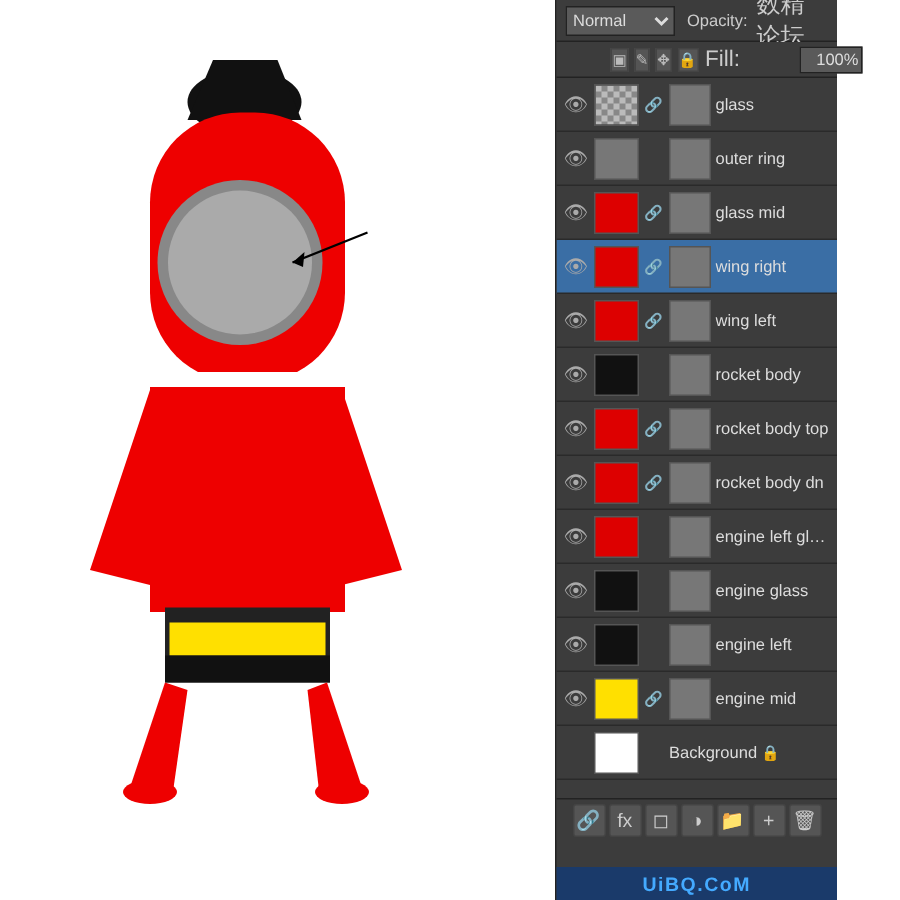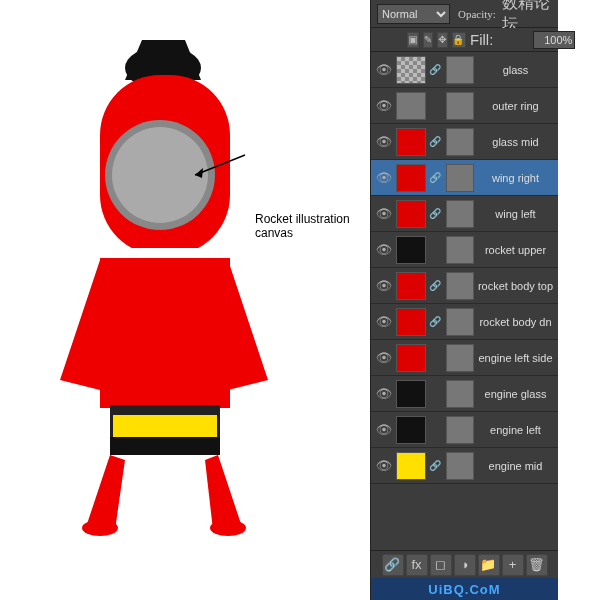--- a/index.html
+++ b/index.html
@@ -59,21 +59,20 @@
       border: 1px solid #222;
       font-size: 11px;
       height: 20px;
       width: 90px;
     }
 
     .opacity-label {
       color: #ccc;
       font-size: 11px;
       margin-left: 4px;
-      font-family: Liberation Serif, serif;
     }
 
     
     #lock-row {
       height: 24px;
       background: #3c3c3c;
       display: flex;
       align-items: center;
       padding: 0 6px;
       gap: 4px;
@@ -159,21 +158,20 @@
       flex-shrink: 0;
     }
 
     .layer-name {
       flex: 1;
       color: #ddd;
       font-size: 11px;
       white-space: nowrap;
       overflow: hidden;
       text-overflow: ellipsis;
-      text-align: center;
     }
 
     
     #panel-bottom {
       height: 28px;
       background: #3c3c3c;
       border-top: 1px solid #222;
       display: flex;
       align-items: center;
       justify-content: center;
@@ -181,20 +179,21 @@
       padding: 0 4px;
     }
 
     .watermark {
       height: 22px;
       background: #1a3a6a;
       width: 100%;
       display: flex;
       align-items: center;
       justify-content: center;
+      margin-top: 18px;
     }
 
     .watermark-text {
       color: #4af;
       font-size: 13px;
       font-weight: bold;
       letter-spacing: 1px;
     }
 
     .panel-btn {
@@ -245,21 +244,20 @@
 
     <ellipse cx="100" cy="528" rx="18" ry="8" fill="#e00"></ellipse>
     <ellipse cx="228" cy="528" rx="18" ry="8" fill="#e00"></ellipse>
 
     <line x1="245" y1="155" x2="195" y2="175" stroke="#000" stroke-width="1.5"></line>
     <polygon points="195,175 203,168 202,178" fill="#000"></polygon>
 
     <text x="248" y="158" font-size="10" fill="#000" font-family="Arial"></text>
   </svg>
 
-  <div style="position:absolute; top:212px; left:255px; font-size:12px; color:#000;">Rocket illustration canvas</div>
 </div>
 
 <div id="layers-panel">
 
   <div id="panel-top">
     <select class="blend-mode-select" id="blend-mode-select">
     <option value="Normal">Normal</option><option value="Dissolve">Dissolve</option><option value="Multiply">Multiply</option><option value="Screen">Screen</option><option value="Overlay">Overlay</option><option value="Soft Light">Soft Light</option><option value="Hard Light">Hard Light</option><option value="Darken">Darken</option><option value="Lighten">Lighten</option></select>
     <span class="opacity-label">Opacity:</span>
     <div style="display:flex;align-items:center;gap:2px; margin-left:2px;">
       <span style="color:#ccc;font-size:16px;">数精论坛</span>
@@ -311,42 +309,42 @@
         <div style="width: 30px; height: 28px; border: 1px solid rgb(85, 85, 85); flex-shrink: 0; position: relative; overflow: hidden; background: rgb(221, 0, 0);"></div>
         <div style="width: 14px; height: 14px; display: flex; align-items: center; justify-content: center; color: rgb(136, 136, 136); font-size: 10px; flex-shrink: 0;">🔗</div>
         <div style="width: 28px; height: 28px; border: 1px solid rgb(85, 85, 85); flex-shrink: 0; position: relative; overflow: hidden; background: rgb(119, 119, 119);"></div>
         <div class="layer-name">wing left</div>
       </div>
       <div class="layer-row">
         <div class="eye-icon" style="opacity: 1;">👁</div>
         <div style="width: 30px; height: 28px; border: 1px solid rgb(85, 85, 85); flex-shrink: 0; position: relative; overflow: hidden; background: rgb(17, 17, 17);"></div>
         <div style="width: 14px; height: 14px; display: flex; align-items: center; justify-content: center; color: rgb(136, 136, 136); font-size: 10px; flex-shrink: 0;"></div>
         <div style="width: 28px; height: 28px; border: 1px solid rgb(85, 85, 85); flex-shrink: 0; position: relative; overflow: hidden; background: rgb(119, 119, 119);"></div>
-        <div class="layer-name">rocket upper</div>
+        <div class="layer-name">rocket body</div>
       </div>
       <div class="layer-row">
         <div class="eye-icon" style="opacity: 1;">👁</div>
         <div style="width: 30px; height: 28px; border: 1px solid rgb(85, 85, 85); flex-shrink: 0; position: relative; overflow: hidden; background: rgb(221, 0, 0);"></div>
         <div style="width: 14px; height: 14px; display: flex; align-items: center; justify-content: center; color: rgb(136, 136, 136); font-size: 10px; flex-shrink: 0;">🔗</div>
         <div style="width: 28px; height: 28px; border: 1px solid rgb(85, 85, 85); flex-shrink: 0; position: relative; overflow: hidden; background: rgb(119, 119, 119);"></div>
         <div class="layer-name">rocket body top</div>
       </div>
       <div class="layer-row">
         <div class="eye-icon" style="opacity: 1;">👁</div>
         <div style="width: 30px; height: 28px; border: 1px solid rgb(85, 85, 85); flex-shrink: 0; position: relative; overflow: hidden; background: rgb(221, 0, 0);"></div>
         <div style="width: 14px; height: 14px; display: flex; align-items: center; justify-content: center; color: rgb(136, 136, 136); font-size: 10px; flex-shrink: 0;">🔗</div>
         <div style="width: 28px; height: 28px; border: 1px solid rgb(85, 85, 85); flex-shrink: 0; position: relative; overflow: hidden; background: rgb(119, 119, 119);"></div>
         <div class="layer-name">rocket body dn</div>
       </div>
       <div class="layer-row">
         <div class="eye-icon" style="opacity: 1;">👁</div>
         <div style="width: 30px; height: 28px; border: 1px solid rgb(85, 85, 85); flex-shrink: 0; position: relative; overflow: hidden; background: rgb(221, 0, 0);"></div>
         <div style="width: 14px; height: 14px; display: flex; align-items: center; justify-content: center; color: rgb(136, 136, 136); font-size: 10px; flex-shrink: 0;"></div>
         <div style="width: 28px; height: 28px; border: 1px solid rgb(85, 85, 85); flex-shrink: 0; position: relative; overflow: hidden; background: rgb(119, 119, 119);"></div>
-        <div class="layer-name">engine left side</div>
+        <div class="layer-name">engine left glass</div>
       </div>
       <div class="layer-row">
         <div class="eye-icon" style="opacity: 1;">👁</div>
         <div style="width: 30px; height: 28px; border: 1px solid rgb(85, 85, 85); flex-shrink: 0; position: relative; overflow: hidden; background: rgb(17, 17, 17);"></div>
         <div style="width: 14px; height: 14px; display: flex; align-items: center; justify-content: center; color: rgb(136, 136, 136); font-size: 10px; flex-shrink: 0;"></div>
         <div style="width: 28px; height: 28px; border: 1px solid rgb(85, 85, 85); flex-shrink: 0; position: relative; overflow: hidden; background: rgb(119, 119, 119);"></div>
         <div class="layer-name">engine glass</div>
       </div>
       <div class="layer-row">
         <div class="eye-icon" style="opacity: 1;">👁</div>
@@ -354,20 +352,26 @@
         <div style="width: 14px; height: 14px; display: flex; align-items: center; justify-content: center; color: rgb(136, 136, 136); font-size: 10px; flex-shrink: 0;"></div>
         <div style="width: 28px; height: 28px; border: 1px solid rgb(85, 85, 85); flex-shrink: 0; position: relative; overflow: hidden; background: rgb(119, 119, 119);"></div>
         <div class="layer-name">engine left</div>
       </div>
       <div class="layer-row">
         <div class="eye-icon" style="opacity: 1;">👁</div>
         <div style="width: 30px; height: 28px; border: 1px solid rgb(85, 85, 85); flex-shrink: 0; position: relative; overflow: hidden; background: rgb(255, 224, 0);"></div>
         <div style="width: 14px; height: 14px; display: flex; align-items: center; justify-content: center; color: rgb(136, 136, 136); font-size: 10px; flex-shrink: 0;">🔗</div>
         <div style="width: 28px; height: 28px; border: 1px solid rgb(85, 85, 85); flex-shrink: 0; position: relative; overflow: hidden; background: rgb(119, 119, 119);"></div>
         <div class="layer-name">engine mid</div>
+      </div>
+      <div class="layer-row">
+        <div class="eye-icon" style="opacity: 0.3;"></div>
+        <div style="width: 30px; height: 28px; border: 1px solid rgb(85, 85, 85); flex-shrink: 0; position: relative; overflow: hidden; background: rgb(255, 255, 255);"></div>
+        <div style="width: 14px; height: 14px; display: flex; align-items: center; justify-content: center; color: rgb(136, 136, 136); font-size: 10px; flex-shrink: 0;"></div>
+        <div class="layer-name">Background<span style="font-size: 10px;"> 🔒</span></div>
       </div>
     </div>
 
   <div id="panel-bottom">
     <div class="panel-btn" title="Link layers">🔗</div>
     <div class="panel-btn" title="Add layer style">fx</div>
     <div class="panel-btn" title="Add mask">◻</div>
     <div class="panel-btn" title="New adjustment">◑</div>
     <div class="panel-btn" title="New group">📁</div>
     <div class="panel-btn" title="New layer">+</div>

